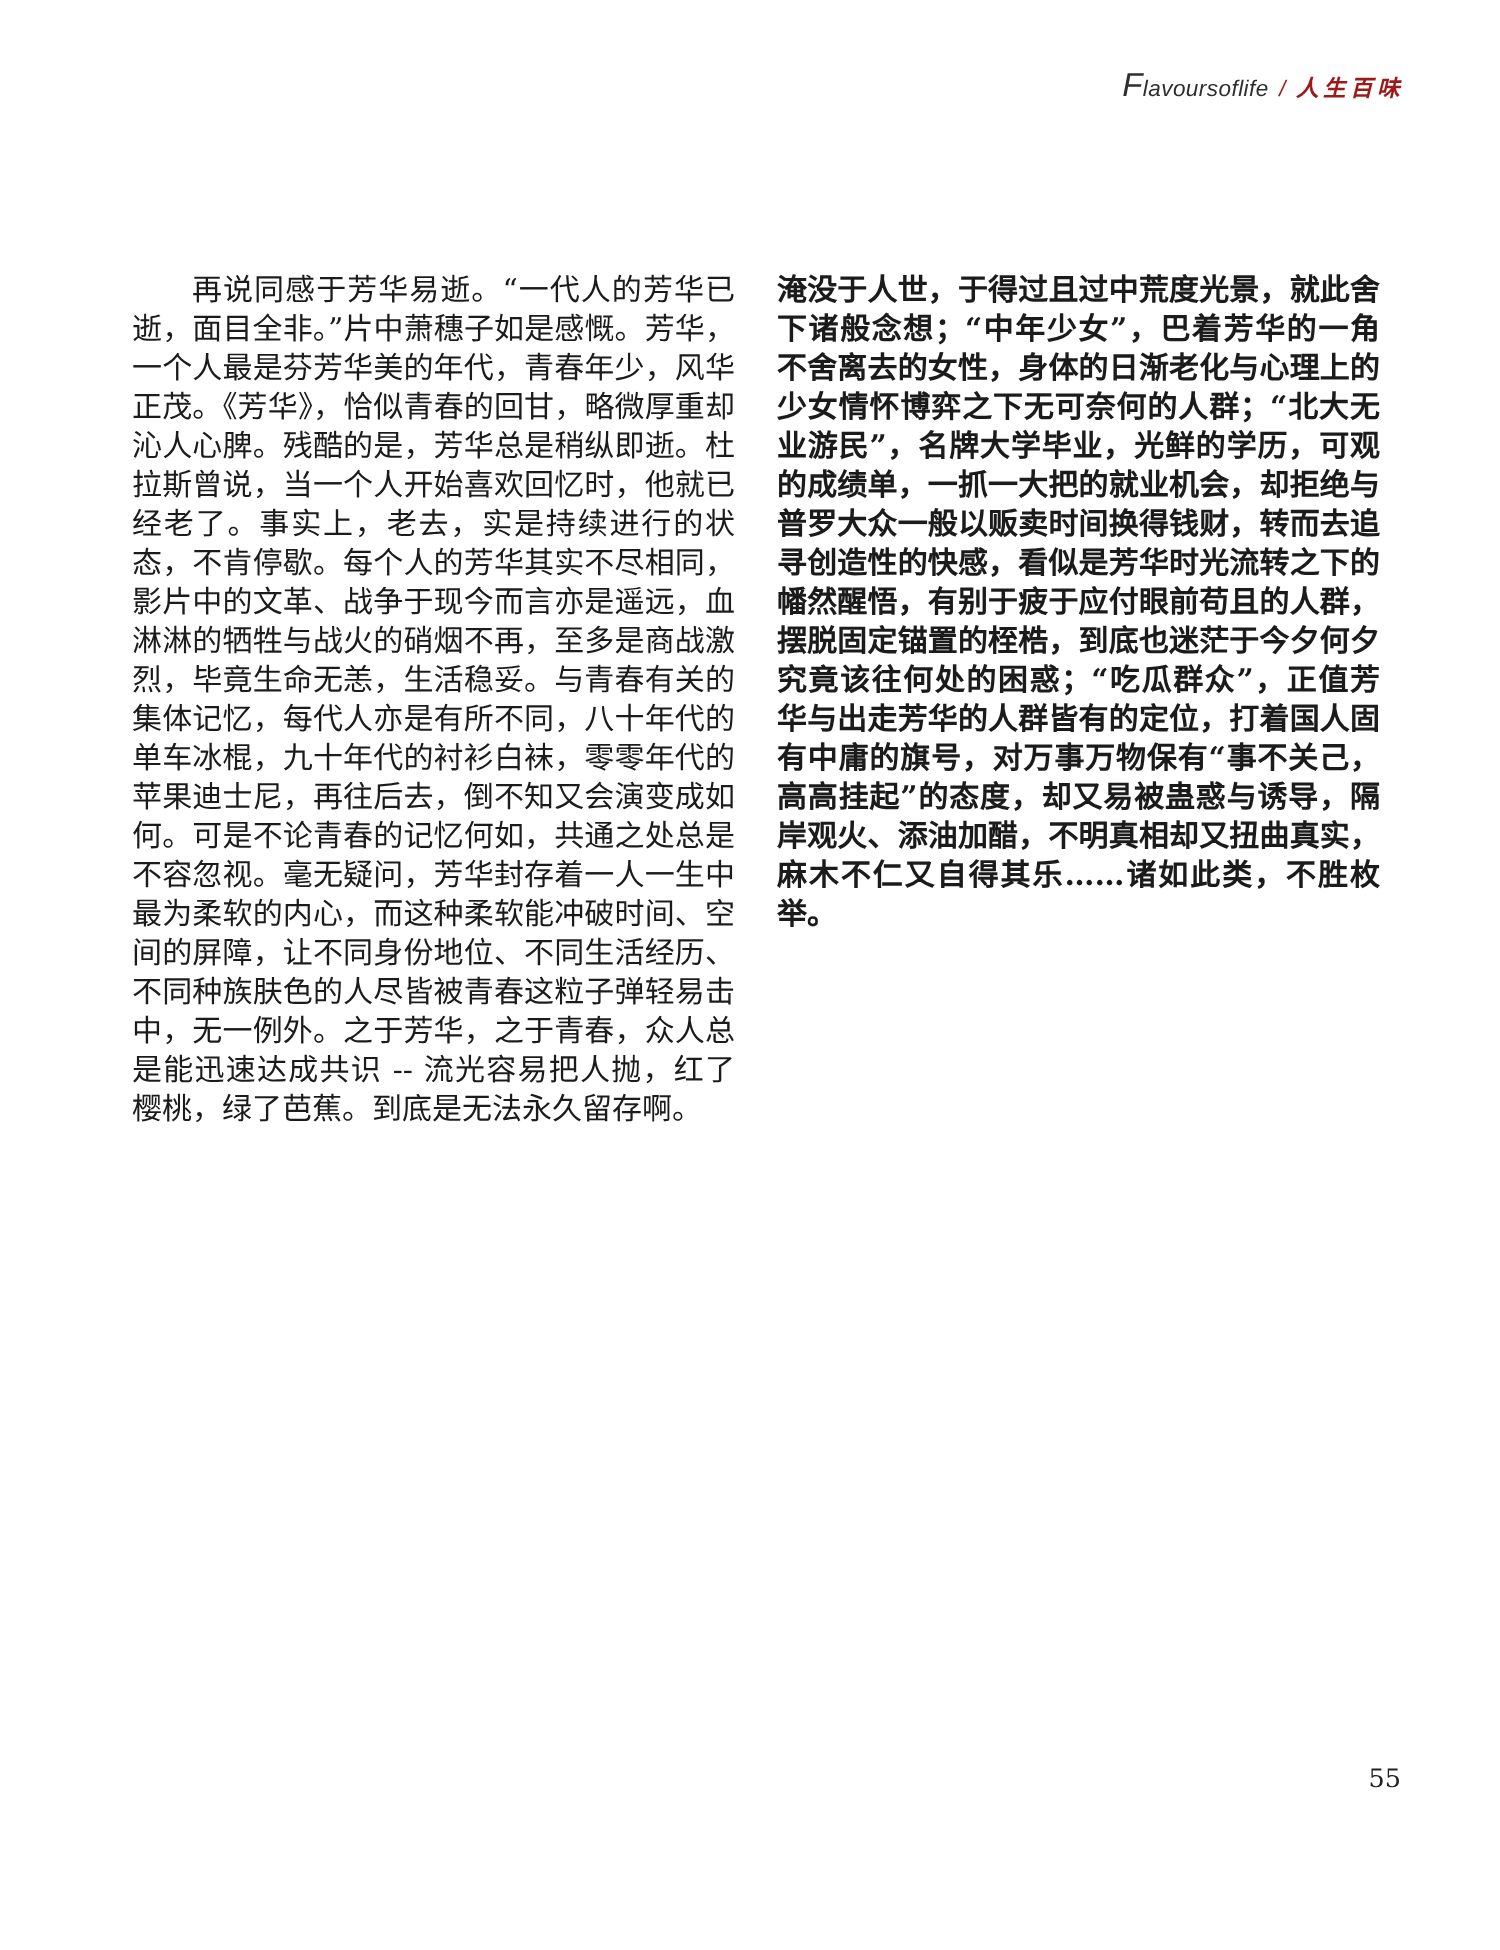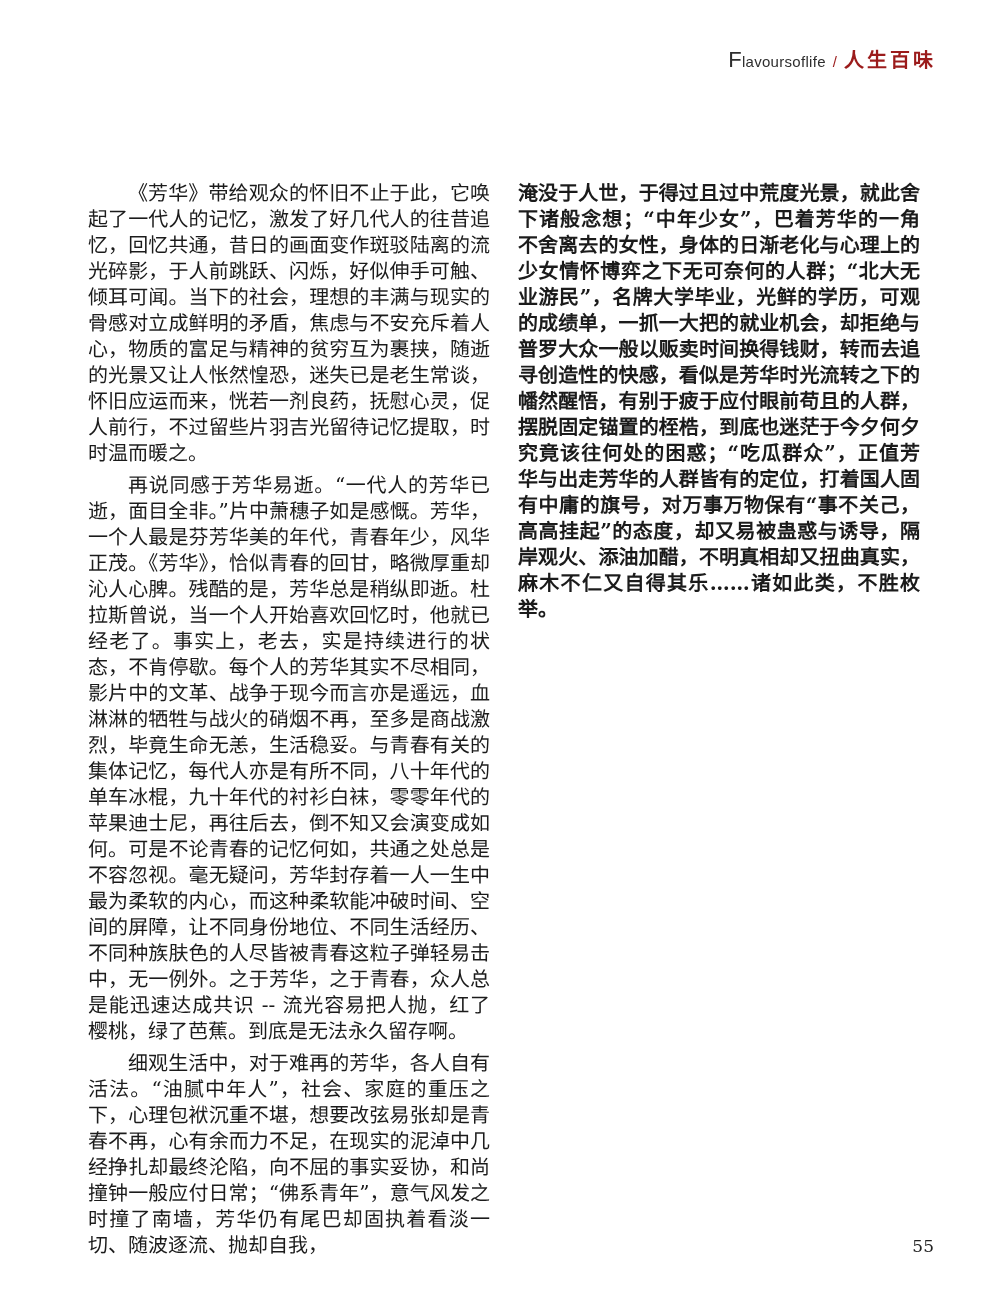--- a/index.html
+++ b/index.html
@@ -18,31 +18,32 @@
   
   .header {
     position: absolute;
     top: 44px;
     right: 64px;
     display: flex;
     align-items: baseline;
     font-family: "Liberation Sans", sans-serif;
     color: #2e2e2e;
     white-space: nowrap;
+    font-style: italic;
   }
   .brand-latin { font-size: 15px; letter-spacing: 0.3px; }
   .brand-latin .big-f { font-size: 22px; font-weight: 400; }
   .header .sep {
     color: #9b1b1b;
     font-size: 15px;
     margin: 0 7px;
   }
   .brand-cn {
     color: #9b1b1b;
-    font-size: 20px;
+    font-size: 15px;
     font-weight: bold;
     letter-spacing: 3px;
     font-family: "DejaVu Serif", serif;
   }
   
   .columns {
     position: absolute;
     top: 180px;
     left: 88px;
     width: 832px;
@@ -56,43 +57,41 @@
     line-height: 26px;
     color: #1b1b1b;
     text-align: justify;
     text-indent: 2em;
     word-break: break-all;
   }
   .body-par.no-indent { text-indent: 0; font-weight: bold; }
   
   .page-number {
     position: absolute;
-    top: 1236px;
+    top: 1176px;
     right: 66px;
     font-size: 17px;
     color: #222222;
     font-family: "DejaVu Serif", serif;
   }
 </style>
 </head>
 <body>
 
 <div class="page">
 
   <header class="header">
     <span class="brand-latin"><span class="big-f">F</span><span>lavoursoflife</span></span>
     <span class="sep">/</span>
     <span class="brand-cn">人生百味</span>
   </header>
 
   <main class="columns">
     <section class="col">
-      <p class="body-par">《芳华》带给观众的怀旧不止于此，它唤起了一代人的记忆，激发了好几代人的往昔追忆，回忆共通，昔日的画面变作斑驳陆离的流光碎影，于人前跳跃、闪烁，好似伸手可触、倾耳可闻。当下的社会，理想的丰满与现实的骨感对立成鲜明的矛盾，焦虑与不安充斥着人心，物质的富足与精神的贫穷互为裹挟，随逝的光景又让人怅然惶恐，迷失已是老生常谈，怀旧应运而来，恍若一剂良药，抚慰心灵，促人前行，不过留些片羽吉光留待记忆提取，时时温而暖之。</p>
       <p class="body-par">再说同感于芳华易逝。“一代人的芳华已逝，面目全非。”片中萧穗子如是感慨。芳华，一个人最是芬芳华美的年代，青春年少，风华正茂。《芳华》，恰似青春的回甘，略微厚重却沁人心脾。残酷的是，芳华总是稍纵即逝。杜拉斯曾说，当一个人开始喜欢回忆时，他就已经老了。事实上，老去，实是持续进行的状态，不肯停歇。每个人的芳华其实不尽相同，影片中的文革、战争于现今而言亦是遥远，血淋淋的牺牲与战火的硝烟不再，至多是商战激烈，毕竟生命无恙，生活稳妥。与青春有关的集体记忆，每代人亦是有所不同，八十年代的单车冰棍，九十年代的衬衫白袜，零零年代的苹果迪士尼，再往后去，倒不知又会演变成如何。可是不论青春的记忆何如，共通之处总是不容忽视。毫无疑问，芳华封存着一人一生中最为柔软的内心，而这种柔软能冲破时间、空间的屏障，让不同身份地位、不同生活经历、不同种族肤色的人尽皆被青春这粒子弹轻易击中，无一例外。之于芳华，之于青春，众人总是能迅速达成共识 -- 流光容易把人抛，红了樱桃，绿了芭蕉。到底是无法永久留存啊。</p>
-      <p class="body-par">细观生活中，对于难再的芳华，各人自有活法。“油腻中年人”，社会、家庭的重压之下，心理包袱沉重不堪，想要改弦易张却是青春不再，心有余而力不足，在现实的泥淖中几经挣扎却最终沦陷，向不屈的事实妥协，和尚撞钟一般应付日常；“佛系青年”，意气风发之时撞了南墙，芳华仍有尾巴却固执着看淡一切、随波逐流、抛却自我，</p>
     </section>
     <section class="col">
       <p class="body-par no-indent">淹没于人世，于得过且过中荒度光景，就此舍下诸般念想；“中年少女”，巴着芳华的一角不舍离去的女性，身体的日渐老化与心理上的少女情怀博弈之下无可奈何的人群；“北大无业游民”，名牌大学毕业，光鲜的学历，可观的成绩单，一抓一大把的就业机会，却拒绝与普罗大众一般以贩卖时间换得钱财，转而去追寻创造性的快感，看似是芳华时光流转之下的幡然醒悟，有别于疲于应付眼前苟且的人群，摆脱固定锚置的桎梏，到底也迷茫于今夕何夕究竟该往何处的困惑；“吃瓜群众”，正值芳华与出走芳华的人群皆有的定位，打着国人固有中庸的旗号，对万事万物保有“事不关己，高高挂起”的态度，却又易被蛊惑与诱导，隔岸观火、添油加醋，不明真相却又扭曲真实，麻木不仁又自得其乐……诸如此类，不胜枚举。</p>
     </section>
   </main>
 
   <div class="page-number">55</div>
 
 </div>
 

